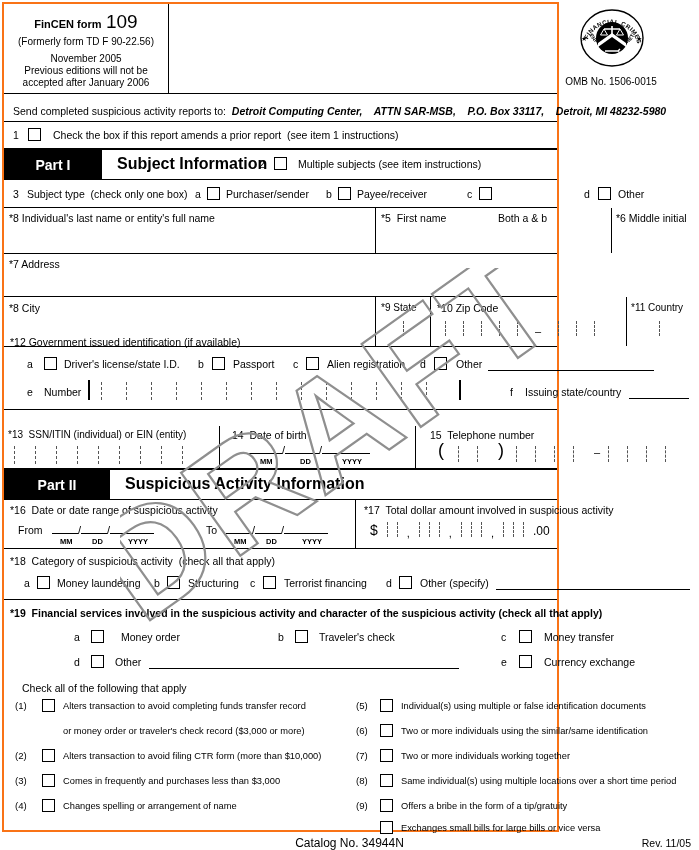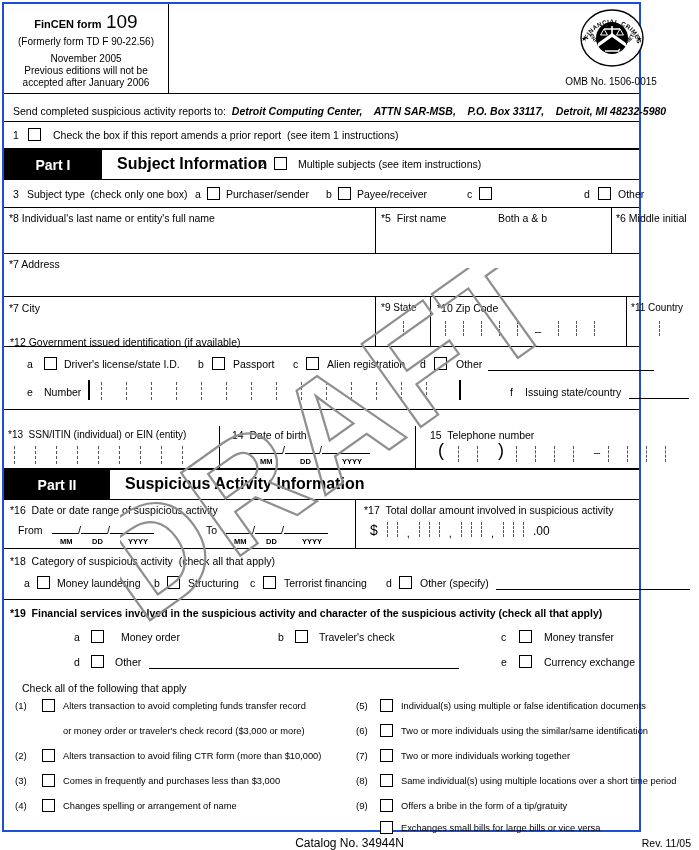--- a/index.html
+++ b/index.html
@@ -1,18 +1,18 @@
 <!DOCTYPE html>
 <html><head>
 <meta charset="utf-8">
 <style>
   html,body{margin:0;padding:0;background:#fff;}
   body{width:699px;height:850px;position:relative;font-family:"Liberation Sans",sans-serif;color:#000;overflow:hidden;}
   .abs{position:absolute;}
-  .form{position:absolute;left:2px;top:2px;width:639px;height:830px;border:2px solid #1d4ed8;box-sizing:border-box;background:#fff;}
+  .form{position:absolute;left:2px;top:2px;width:557px;height:830px;border:2px solid #f97316;box-sizing:border-box;background:#fff;}
   .row{position:absolute;left:0;right:0;border-bottom:1px solid #000;box-sizing:border-box;}
   .row.last{border-bottom:none;}
   .thick{border-bottom-width:2px;}
   .cell{position:absolute;top:0;bottom:0;border-right:1px solid #000;box-sizing:border-box;}
   .cell.end{border-right:none;}
   .lbl{font-size:10.5px;white-space:pre;}
   .lbl-sm{font-size:10px;white-space:pre;}
   .pre{white-space:pre;}
   .b{font-weight:bold;}
   .bi{font-weight:bold;font-style:italic;}
@@ -118,21 +118,21 @@
   </div>
 
   <div class="row" style="top:250px;height:43px;">
     <div class="cell end" style="left:0;width:689px;">
       <span class="abs lbl" style="left:5px;top:4px;">*7 Address</span>
     </div>
   </div>
 
   <div class="row" style="top:293px;height:50px;">
     <div class="cell" style="left:0;width:372px;">
-      <span class="abs lbl" style="left:5px;top:5px;">*7 City</span>
+      <span class="abs lbl" style="left:5px;top:5px;">*8 City</span>
     </div>
     <div class="cell" style="left:372px;width:55px;">
       <span class="abs lbl-sm" style="left:5px;top:5px;">*9 State</span>
       <span class="abs tick" style="left:27px;top:24px;"></span>
     </div>
     <div class="cell" style="left:427px;width:196px;">
       <span class="abs lbl" style="left:6px;top:5px;">*10 Zip Code</span>
       <div class="abs tickrow" style="left:14px;top:24px;gap:17px;">
         <span class="tick"></span>
           <span class="tick"></span>

